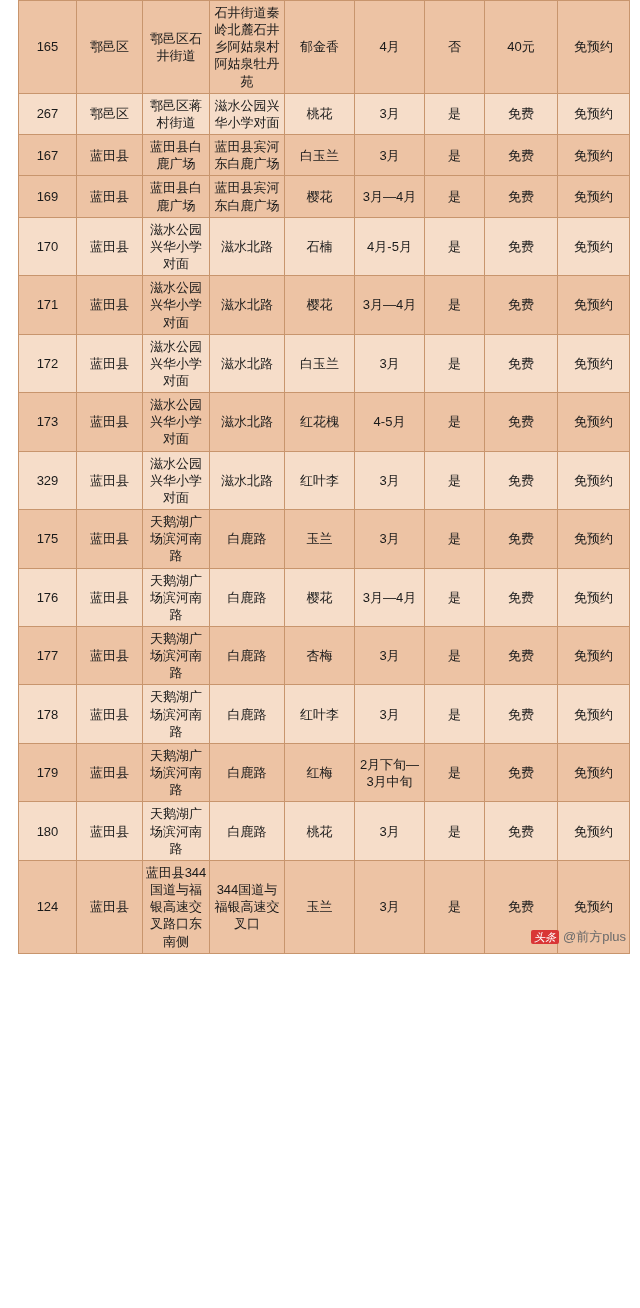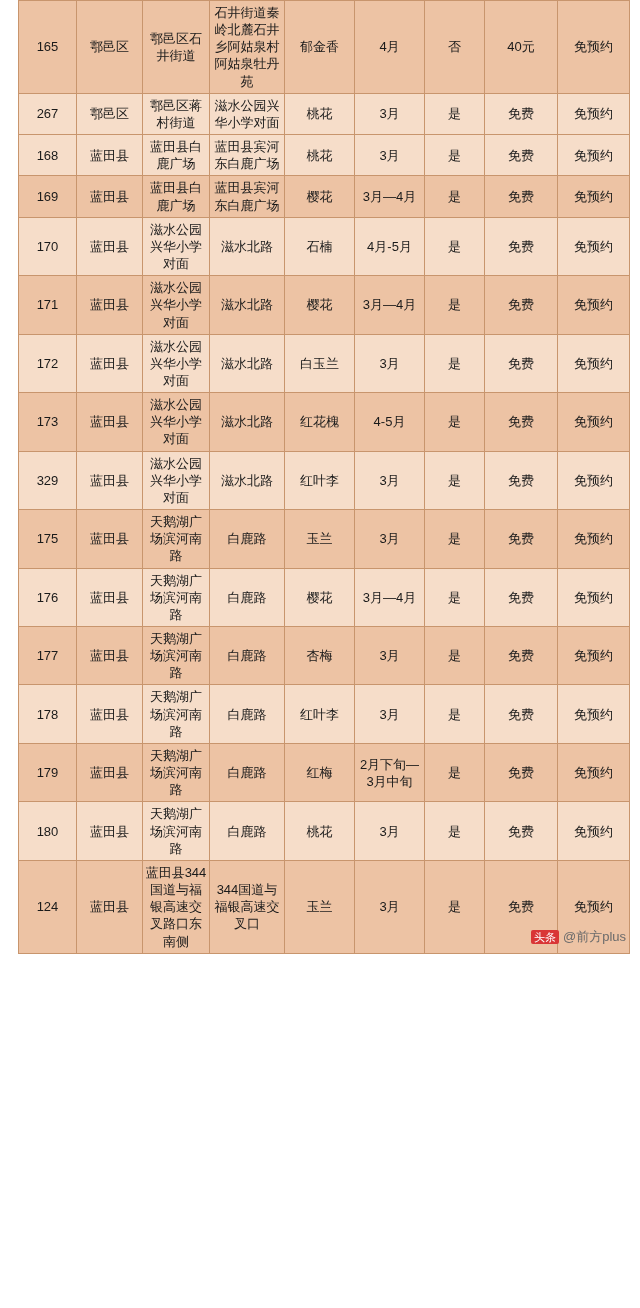--- a/index.html
+++ b/index.html
@@ -62,20 +62,21 @@
     font-family: "Liberation Sans", "DejaVu Sans", sans-serif;
   }
   .wm-badge {
     display: inline-block;
     background: #d93636;
     color: #ffffff;
     font-size: 11px;
     border-radius: 2px;
     padding: 1px 3px;
     line-height: 1.1;
+    font-style: italic;
   }
 </style>
 </head>
 <body>
 
 <div class="table-wrap">
   <table class="flower-table">
     <colgroup>
       <col class="c0">
         <col class="c1">
@@ -106,32 +107,32 @@
         <td>鄠邑区</td>
         <td>鄠邑区蒋村街道</td>
         <td>滋水公园兴华小学对面</td>
         <td>桃花</td>
         <td>3月</td>
         <td>是</td>
         <td>免费</td>
         <td>免预约</td>
       </tr>
 
-
-      <tr class="band-a">
-        <td>168</td>
+      <tr class="band-b">
+        <td>167</td>
         <td>蓝田县</td>
         <td>蓝田县白鹿广场</td>
         <td>蓝田县宾河东白鹿广场</td>
-        <td>桃花</td>
-        <td>3月</td>
-        <td>是</td>
-        <td>免费</td>
-        <td>免预约</td>
-      </tr>
+        <td>白玉兰</td>
+        <td>3月</td>
+        <td>是</td>
+        <td>免费</td>
+        <td>免预约</td>
+      </tr>
+
 
       <tr class="band-b">
         <td>169</td>
         <td>蓝田县</td>
         <td>蓝田县白鹿广场</td>
         <td>蓝田县宾河东白鹿广场</td>
         <td>樱花</td>
         <td>3月—4月</td>
         <td>是</td>
         <td>免费</td>

